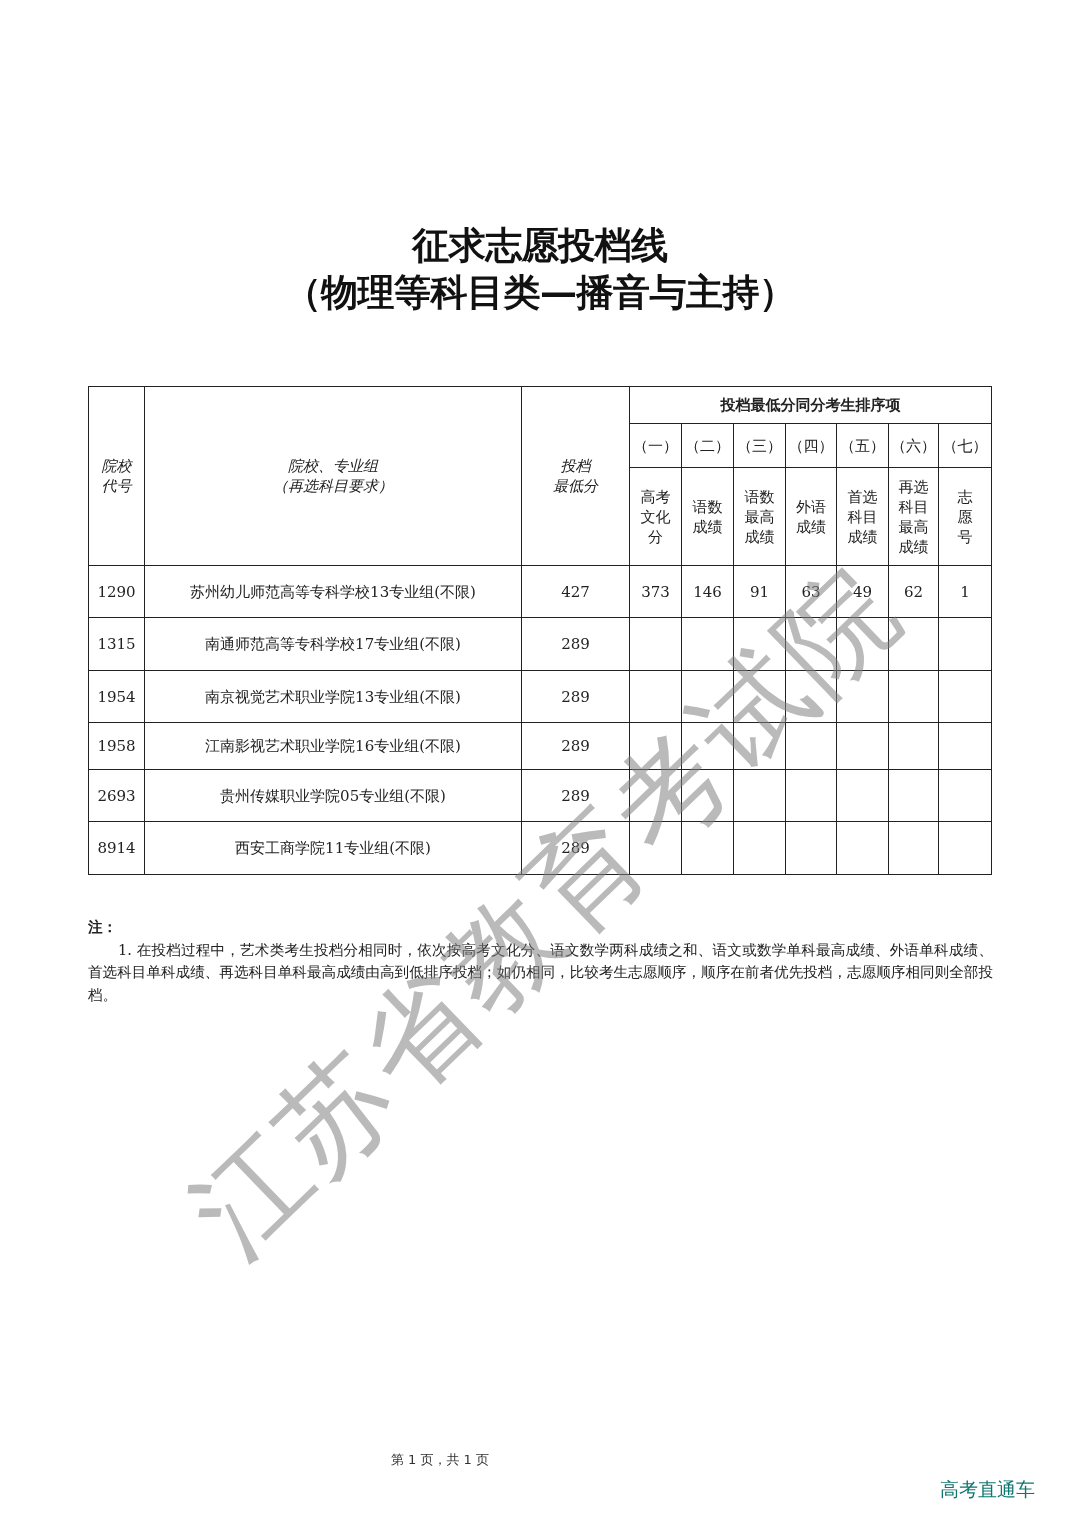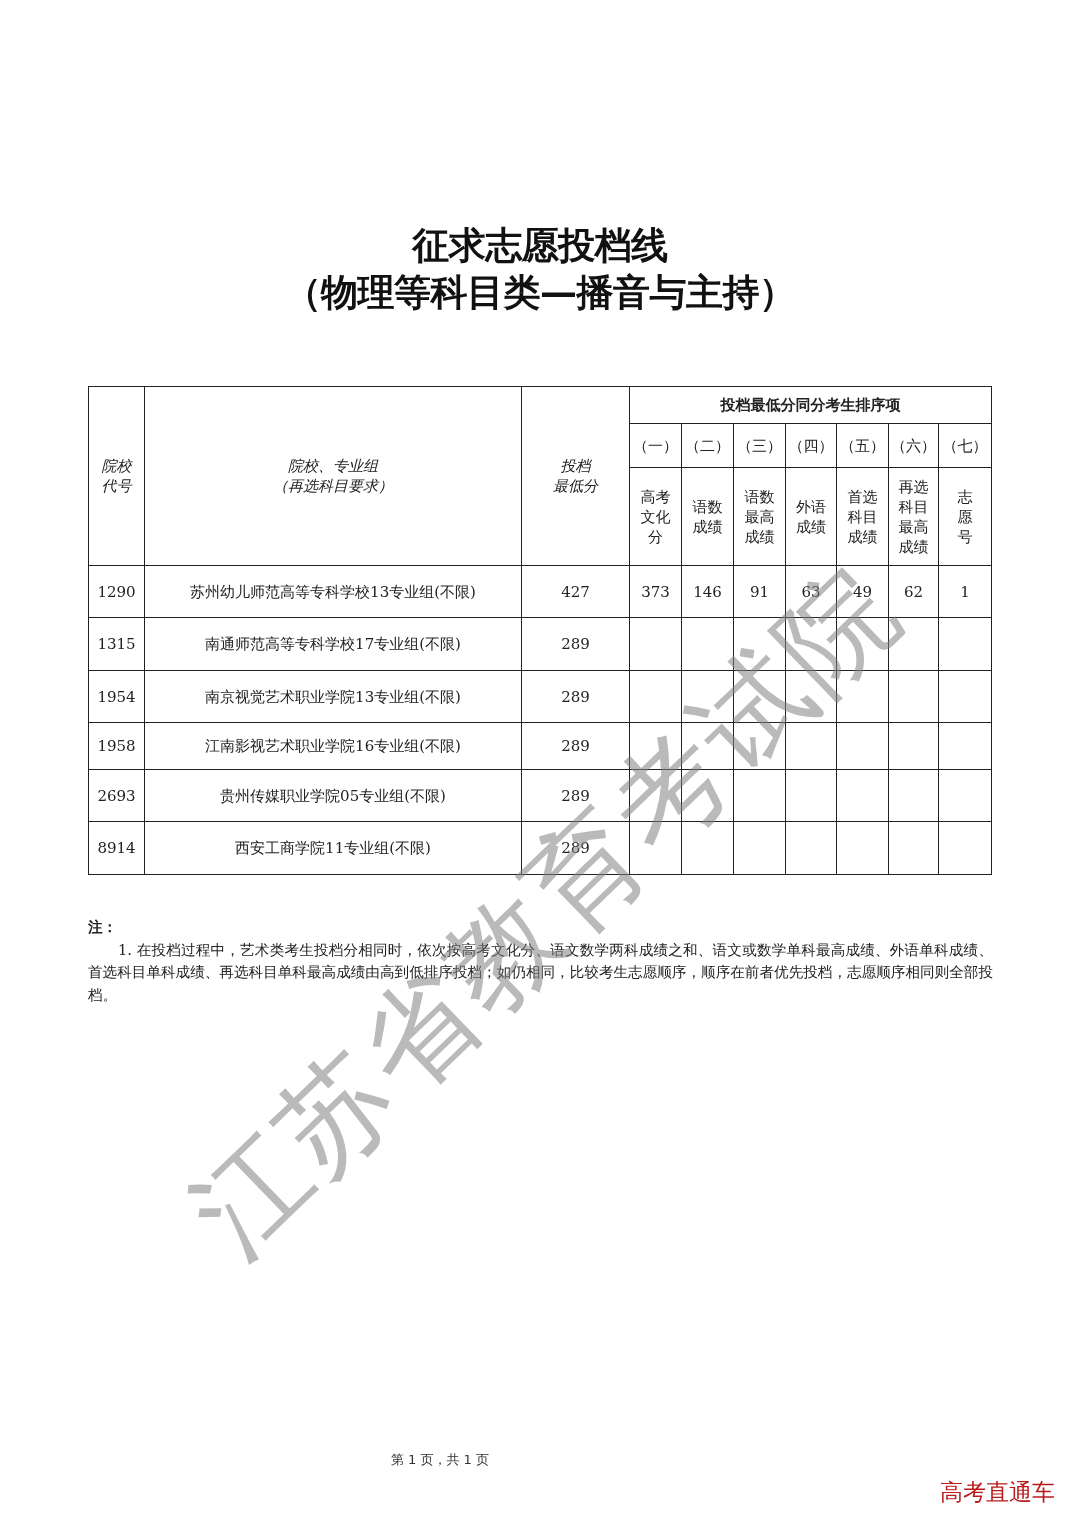--- a/index.html
+++ b/index.html
@@ -32,21 +32,21 @@
   }
   .notes .label { font-weight: bold; font-family: "DejaVu Sans", "Liberation Sans", sans-serif; }
   .notes p { margin: 0; text-align: justify; }
   .notes .indent { text-indent: 30px; }
   .footer-page {
     position: absolute; left: 0; top: 1451px; width: 880px; text-align: center;
     font-family: "DejaVu Sans", "Liberation Sans", sans-serif; font-size: 13px; color: #333;
   }
   .brand {
     position: absolute; left: 940px; top: 1477px;
-    font-family: "DejaVu Sans", "Liberation Sans", sans-serif; font-size: 23px; color: #b91c1c;
+    font-family: "DejaVu Sans", "Liberation Sans", sans-serif; font-size: 19px; color: #0f766e;
   }
   .watermark {
     position: absolute; left: 160px; top: 1180px; transform-origin: 0 0; transform: rotate(-44deg);
     font-family: "DejaVu Sans", "Liberation Sans", sans-serif; font-size: 112px; letter-spacing: 4px;
     color: rgba(130,130,130,0.55); white-space: nowrap; pointer-events: none; font-weight: 300;
   }
 </style>
 </head>
 <body>
 

